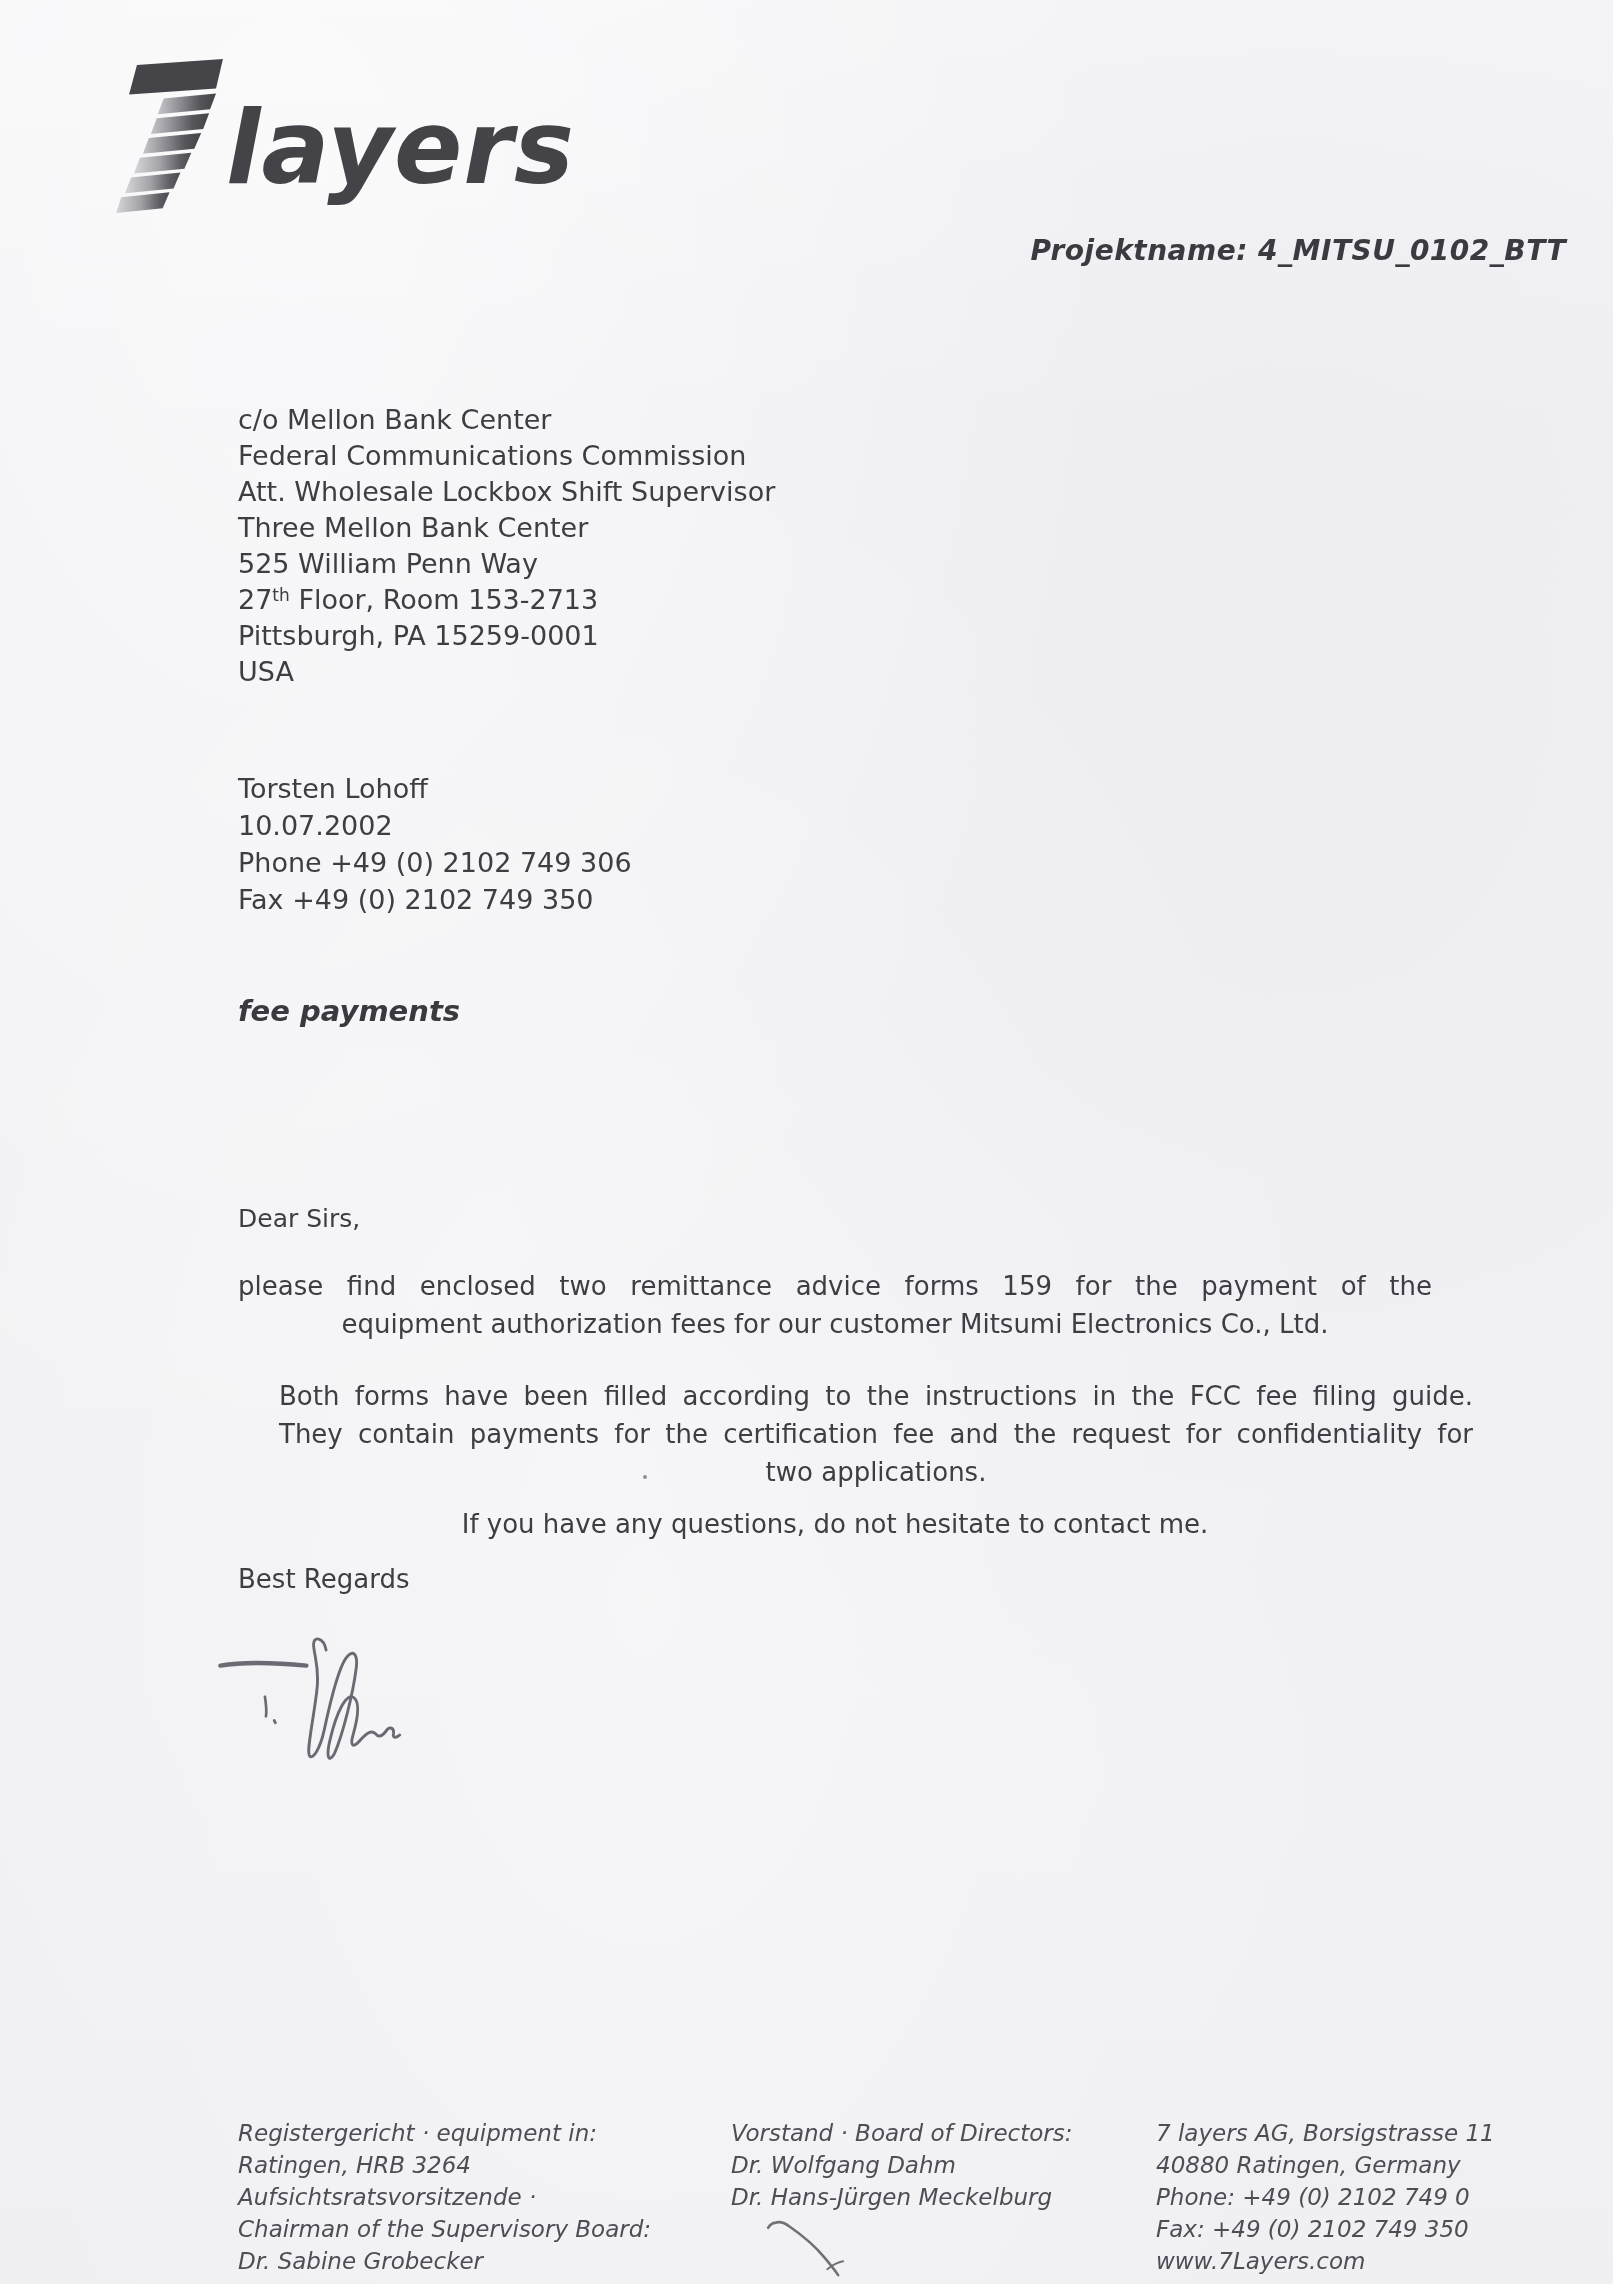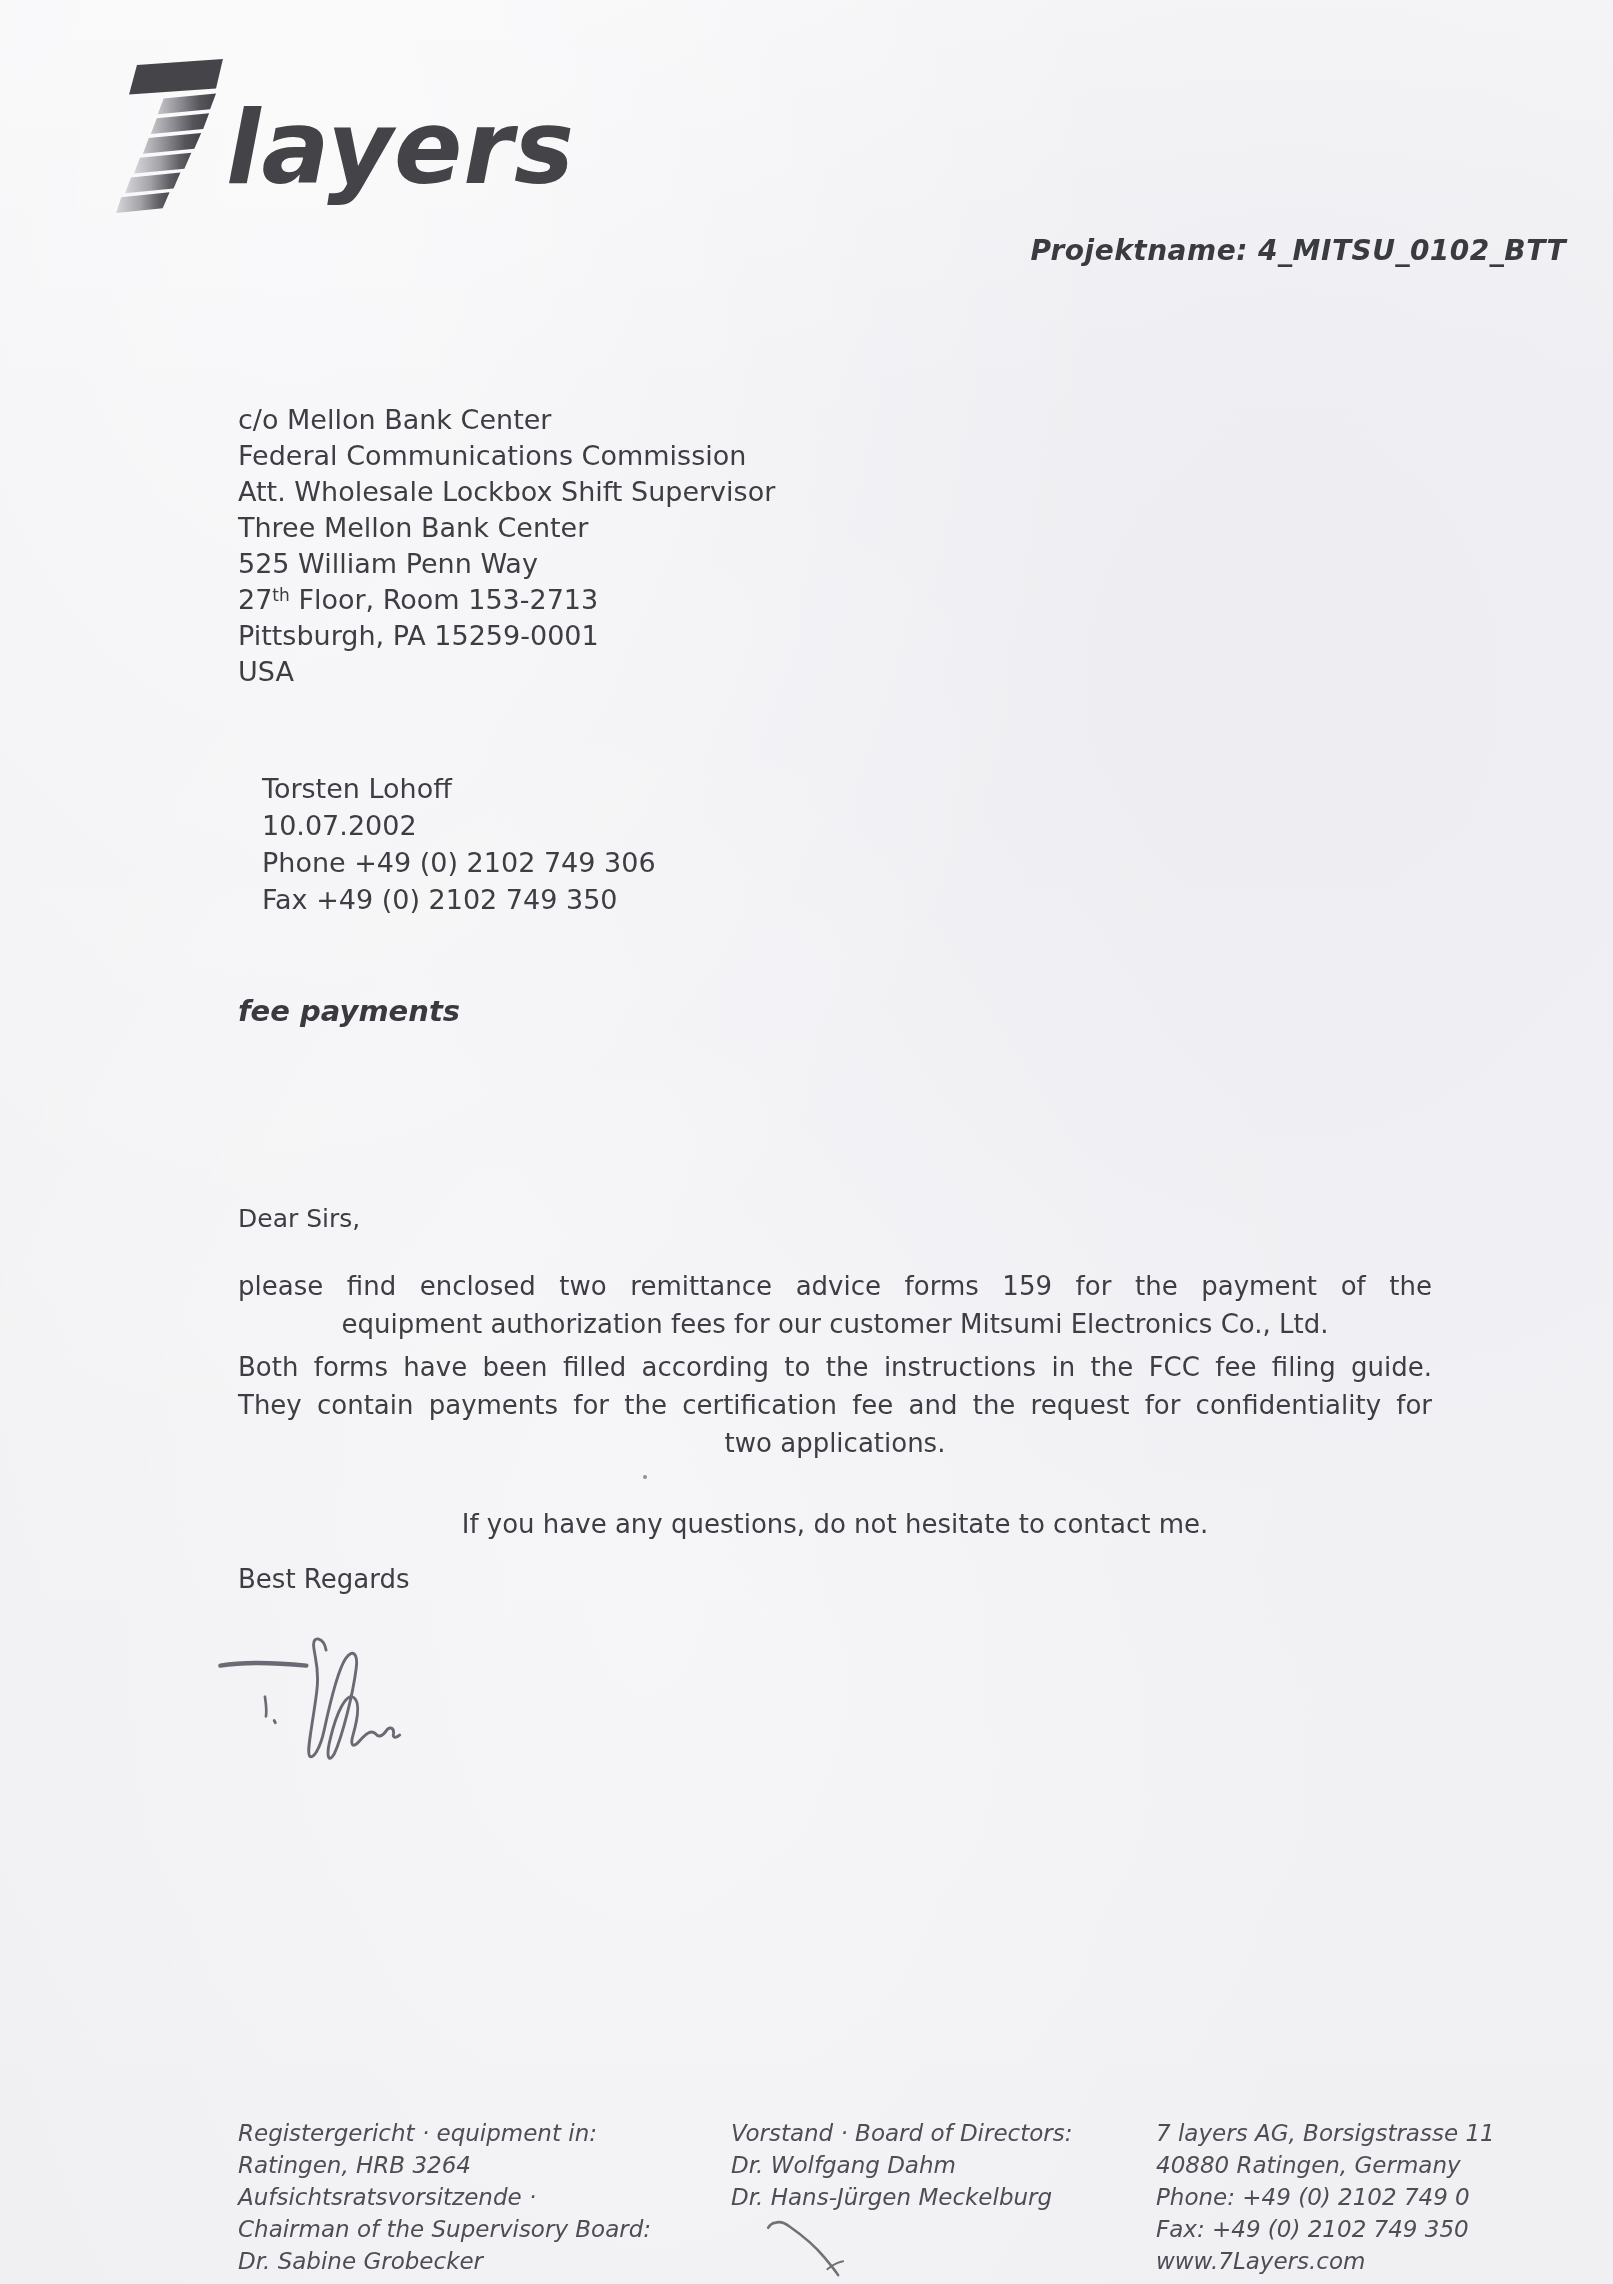--- a/index.html
+++ b/index.html
@@ -25,30 +25,30 @@
   
   .projektname{
     top:234px;right:48px;
     font-size:28px;font-weight:bold;font-style:italic;
     color:#3a3a41;letter-spacing:0.5px;
   }
   
   .recipient{left:238px;top:402px;font-size:27px;line-height:36px;color:#3d3d44;}
   .recipient sup{font-size:17px;vertical-align:8px;line-height:0;}
   
-  .sender{left:238px;top:770px;font-size:27px;line-height:37px;color:#3d3d44;margin-left:24px;}
+  .sender{left:238px;top:770px;font-size:27px;line-height:37px;color:#3d3d44;}
   
   .subject{left:238px;top:994px;font-size:29px;font-weight:bold;font-style:italic;color:#393940;}
   
   .salutation{left:238px;top:1204px;font-size:25px;color:#3d3d44;}
   .para{left:238px;width:1194px;font-size:26px;line-height:38px;color:#3d3d44;}
   .para .jline{text-align:justify;text-align-last:justify;}
   .para .lline{text-align:center;}
   .p1{top:1267px;}
-  .p2{top:1348px;}
+  .p2{top:1377px;margin-left:41px;}
   .p3{top:1505px;width:1194px;}
   .closing{left:238px;top:1564px;font-size:26px;color:#3d3d44;}
   .signature{left:210px;top:1626px;width:228px;height:158px;}
   .speck{left:643px;top:1475px;width:4px;height:4px;border-radius:50%;background:#6d6d75;opacity:.75;}
   
   .footer-col{
     top:2117px;font-size:23px;line-height:32px;
     font-style:italic;color:#4d4d56;
   }
   .fcol1{left:238px;}

